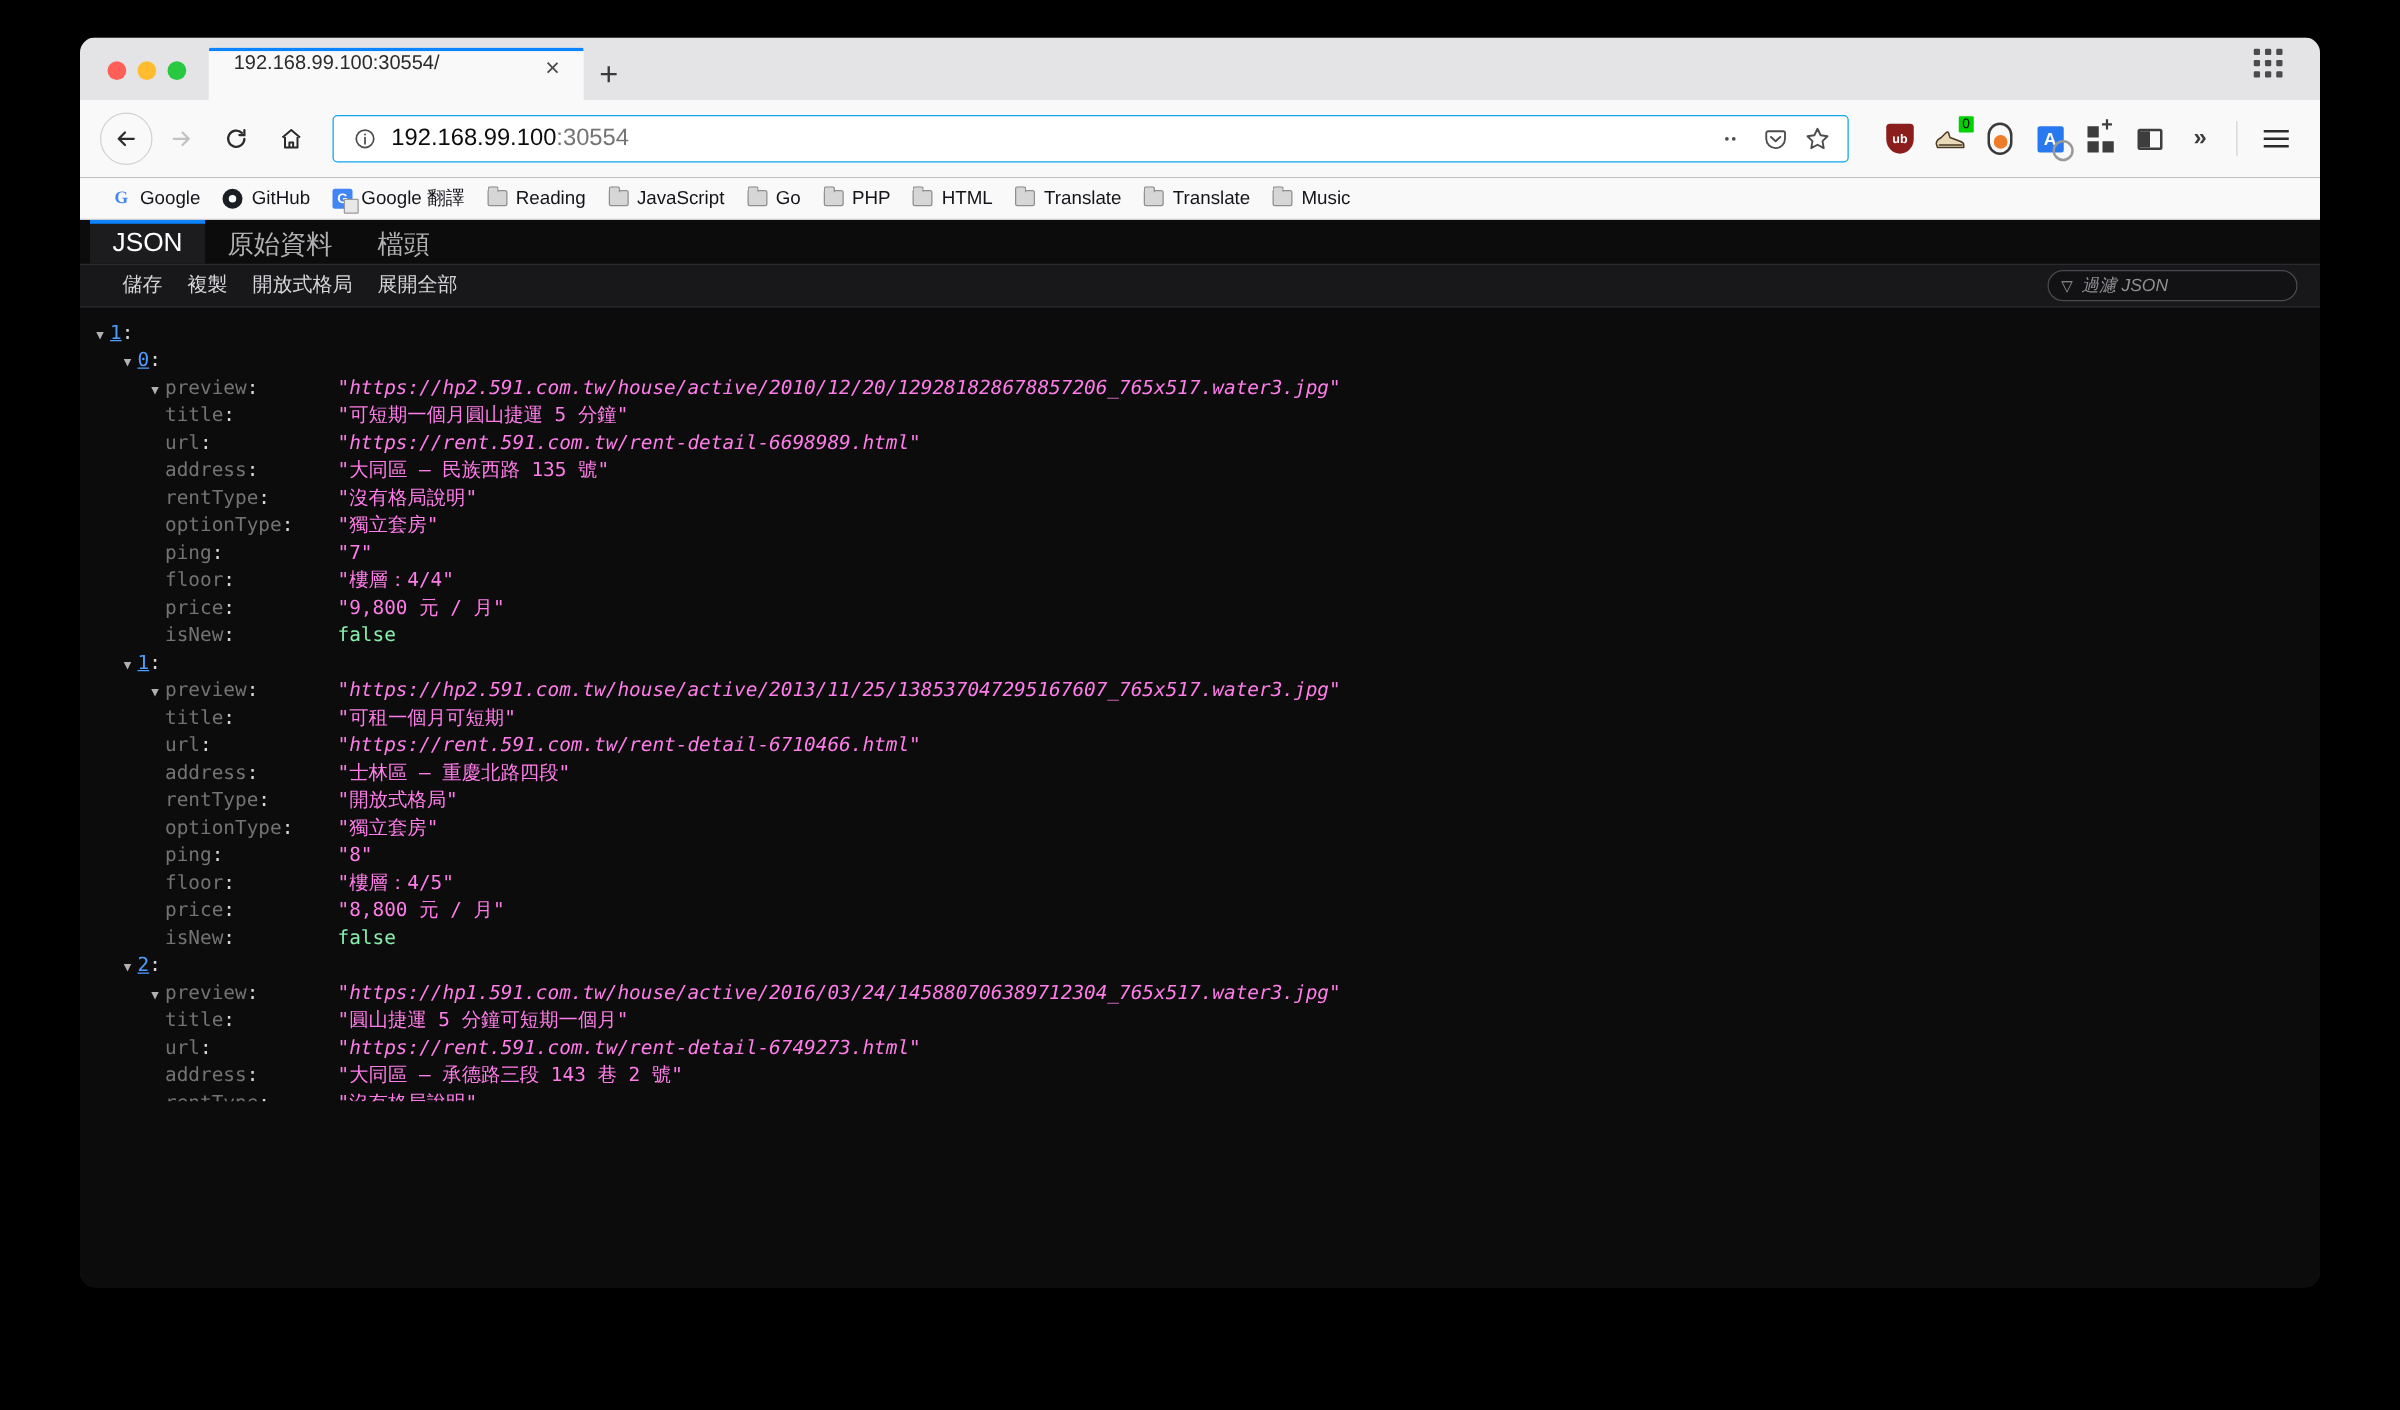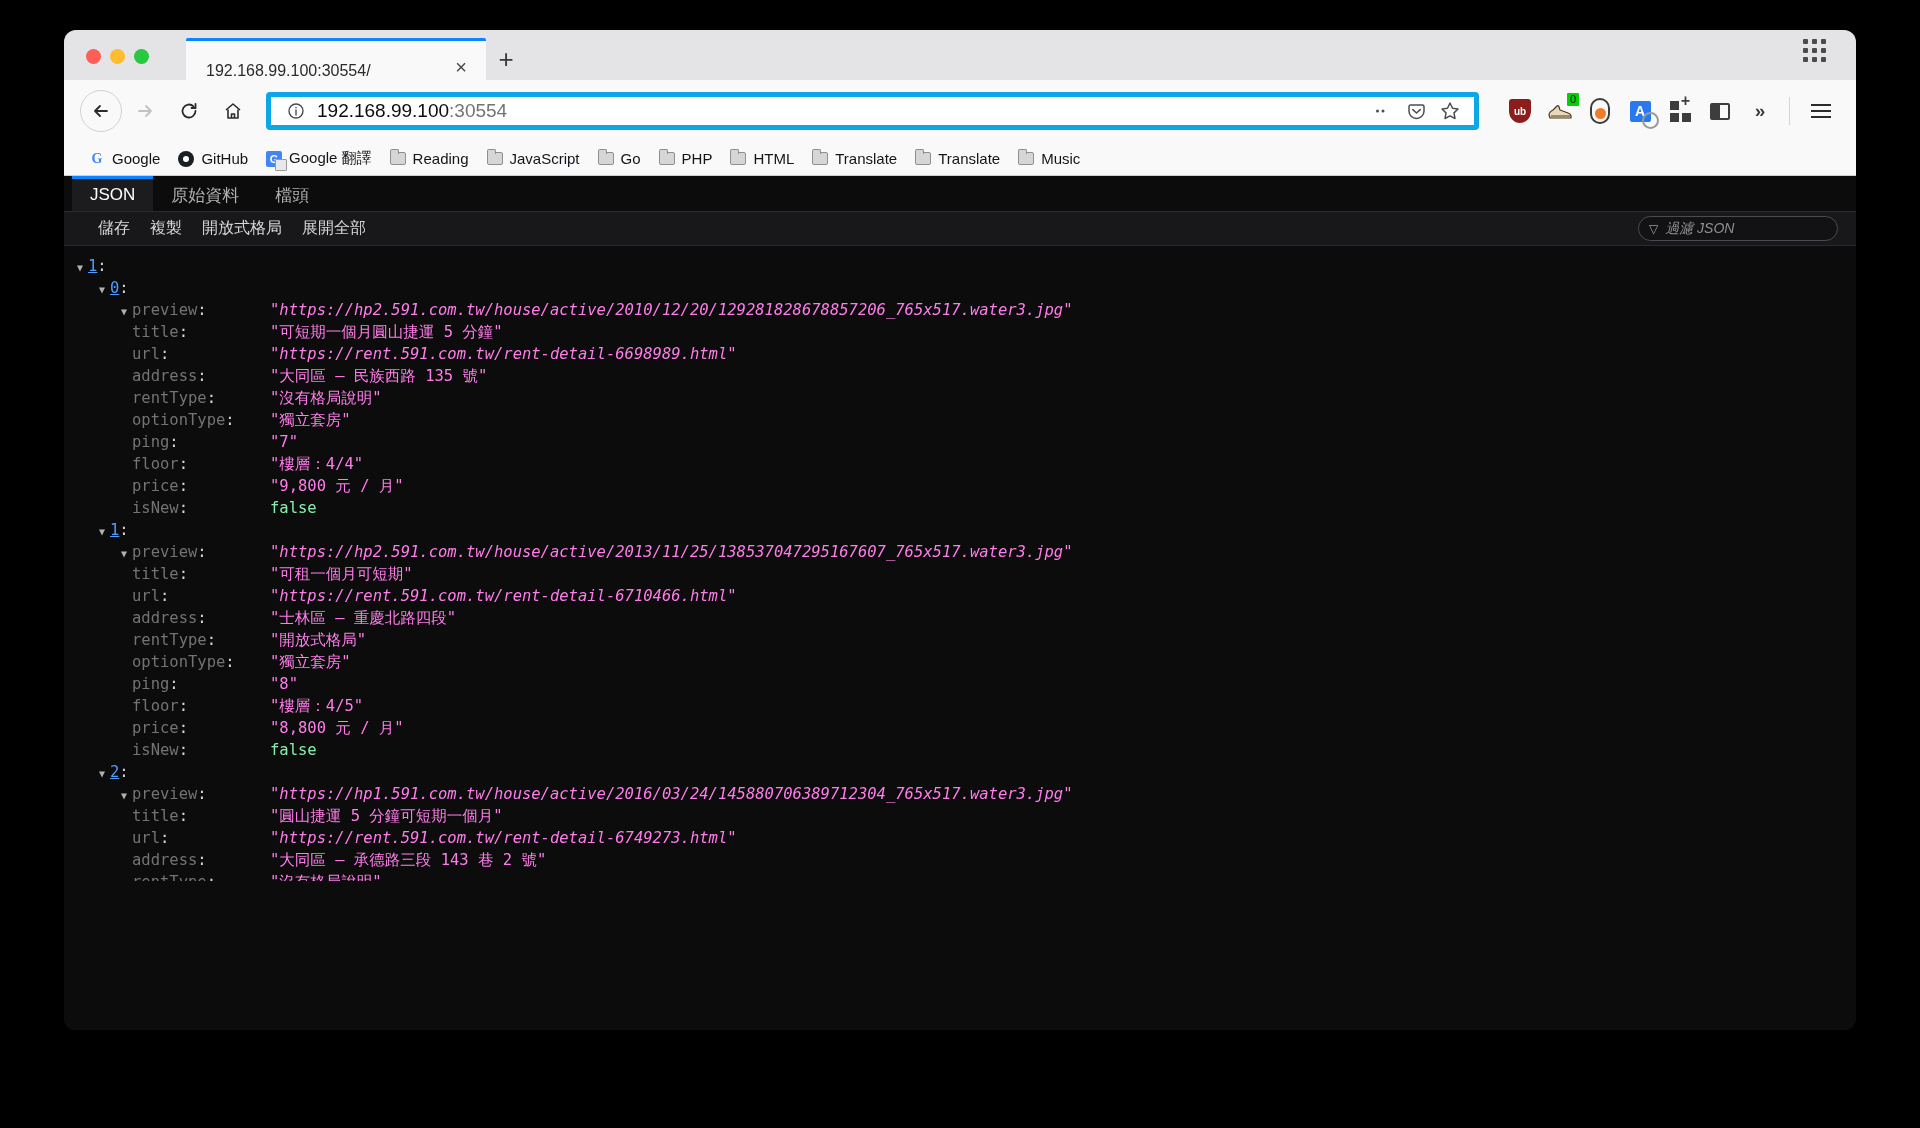--- a/index.html
+++ b/index.html
@@ -37,25 +37,24 @@
   .dot { width: 15px; height: 15px; border-radius: 50%; }
   .dot.red { background:#ff5f57; }
   .dot.yellow { background:#febc2e; }
   .dot.green { background:#28c840; }
 
   .tab {
     position: relative;
     height: 42px;
     min-width: 300px;
     background: #f9f9fa;
-    display: flex; align-items: flex-end;
-    padding: 12px 12px 0 20px;
+    display: flex; align-items: flex-start;
+    padding: 1px 12px 0 20px;
     border-top: 3px solid #0a84ff;
     border-radius: 2px 2px 0 0;
-    margin-left: 19px;
   }
   .tab-title {
     flex: 1;
     font-size: 16px;
     color: #2b2b2b;
     white-space: nowrap;
     overflow: hidden;
     text-overflow: ellipsis;
   }
   .tab-close {
@@ -94,21 +93,21 @@
     color: #2b2b2b;
   }
   .navbtn.back { border: 1.5px solid #d2d2d4; }
   .navbtn.disabled { color: #c2c2c4; }
 
   .urlbar {
     flex: 1;
     height: 38px;
     margin: 0 12px 0 10px;
     background: #fff;
-    border: 5px solid #0ea5e9;
+    border: 1px solid #0ea5e9;
     border-radius: 4px;
     display: flex; align-items: center;
     padding: 0 8px 0 12px;
   }
   .url-info { width: 26px; height: 26px; display:flex; align-items:center; justify-content:center; color:#4d4d50; }
   .url-text {
     flex: 1;
     font-size: 19px;
     color: #0c0c0d;
     padding-left: 8px;
@@ -233,21 +232,21 @@
   .jtabs {
     display: flex; align-items: stretch;
     height: 36px;
     background: #0c0c0d;
     border-bottom: 1px solid #2a2a2e;
     padding-left: 8px;
   }
   .jtab {
     padding: 14px 18px;
     display:flex; align-items:center;
-    font-size: 17px;
+    font-size: 21px;
     color: #b1b1b3;
     border-top: 3px solid transparent;
   }
   .jtab.active {
     color: #ffffff;
     border-top-color: #0a84ff;
     background: #1c1c1f;
   }
   .jtoolbar {
     display: flex; align-items: center;

